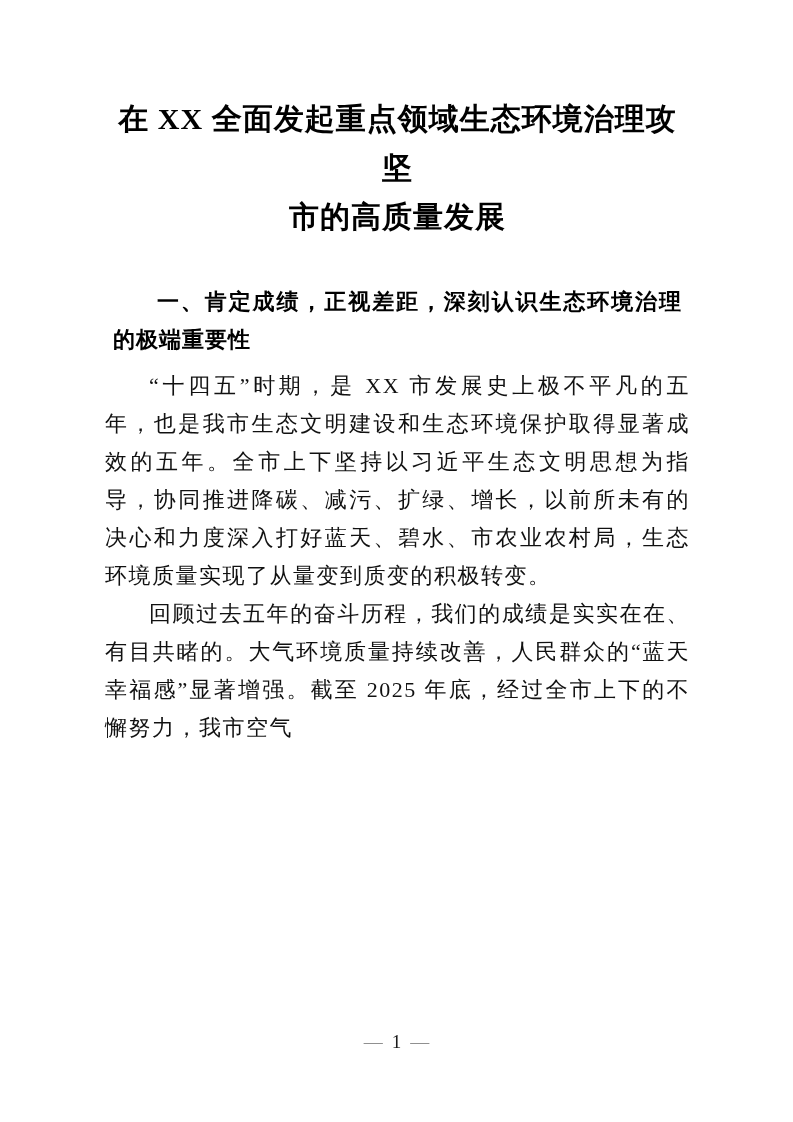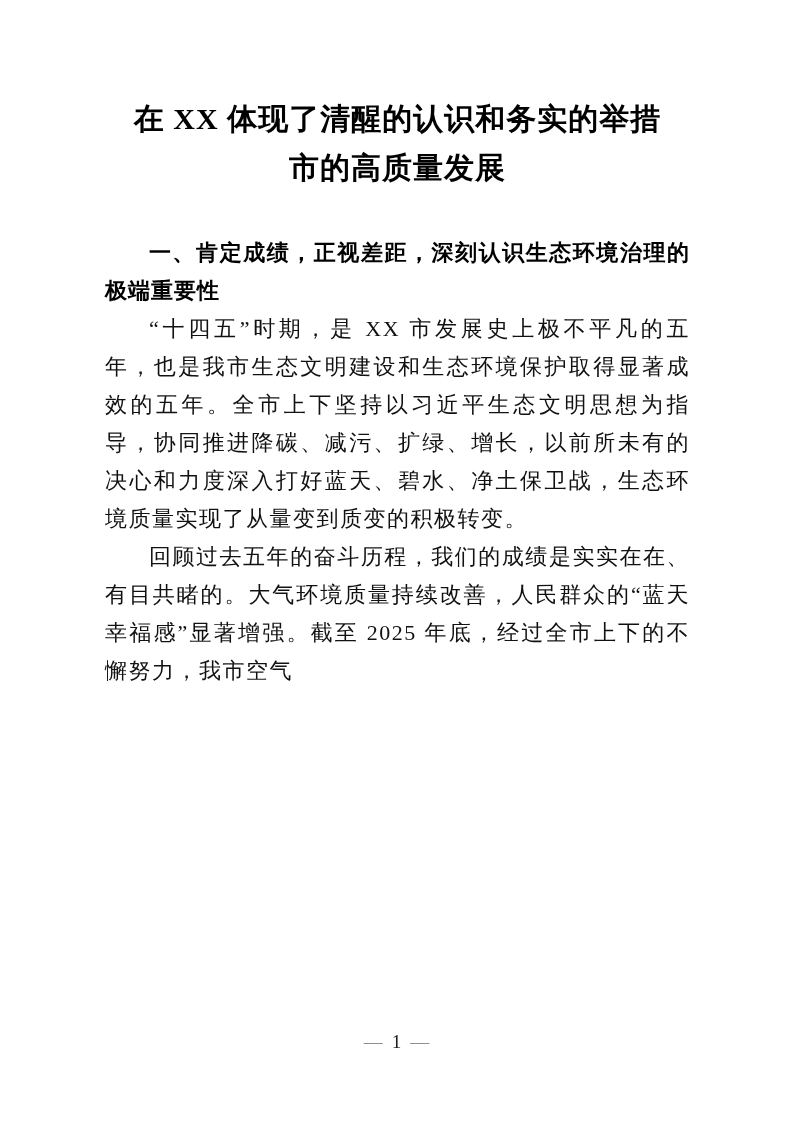--- a/index.html
+++ b/index.html
@@ -38,21 +38,21 @@
     letter-spacing: 1.5px;
   }
   .content p {
     margin: 0;
     text-indent: 2em;
   }
   .content p.salutation {
     text-indent: 0;
   }
   .content h2.section-heading {
-    margin: 0;
+    margin: 8px;
     font-size: 22px;
     line-height: 38px;
     font-weight: bold;
     text-indent: 2em;
     text-align: justify;
     font-family: "Liberation Sans", "DejaVu Sans", sans-serif;
     letter-spacing: 1px;
     color: #000000;
   }
   .page-footer {
@@ -70,30 +70,30 @@
     color: #8c8c8c;
     padding: 0 9px;
   }
 </style>
 </head>
 <body>
 
 <div class="page">
 
   <h1 class="doc-title">
-    <span class="title-line">在 XX 体现了清醒的认识和务实的举措</span>
+    <span class="title-line">在 XX 全面发起重点领域生态环境治理攻坚</span>
     <span class="title-line">市的高质量发展</span>
   </h1>
 
   <div class="content">
 
 
     <h2 class="section-heading">一、肯定成绩，正视差距，深刻认识生态环境治理的极端重要性</h2>
 
-    <p>“十四五”时期，是 XX 市发展史上极不平凡的五年，也是我市生态文明建设和生态环境保护取得显著成效的五年。全市上下坚持以习近平生态文明思想为指导，协同推进降碳、减污、扩绿、增长，以前所未有的决心和力度深入打好蓝天、碧水、净土保卫战，生态环境质量实现了从量变到质变的积极转变。</p>
+    <p>“十四五”时期，是 XX 市发展史上极不平凡的五年，也是我市生态文明建设和生态环境保护取得显著成效的五年。全市上下坚持以习近平生态文明思想为指导，协同推进降碳、减污、扩绿、增长，以前所未有的决心和力度深入打好蓝天、碧水、市农业农村局，生态环境质量实现了从量变到质变的积极转变。</p>
 
     <p>回顾过去五年的奋斗历程，我们的成绩是实实在在、有目共睹的。大气环境质量持续改善，人民群众的“蓝天幸福感”显著增强。截至 2025 年底，经过全市上下的不懈努力，我市空气</p>
   </div>
 
   <div class="page-footer">
     <span class="dash">—</span><span>1</span><span class="dash">—</span>
   </div>
 
 </div>
 

